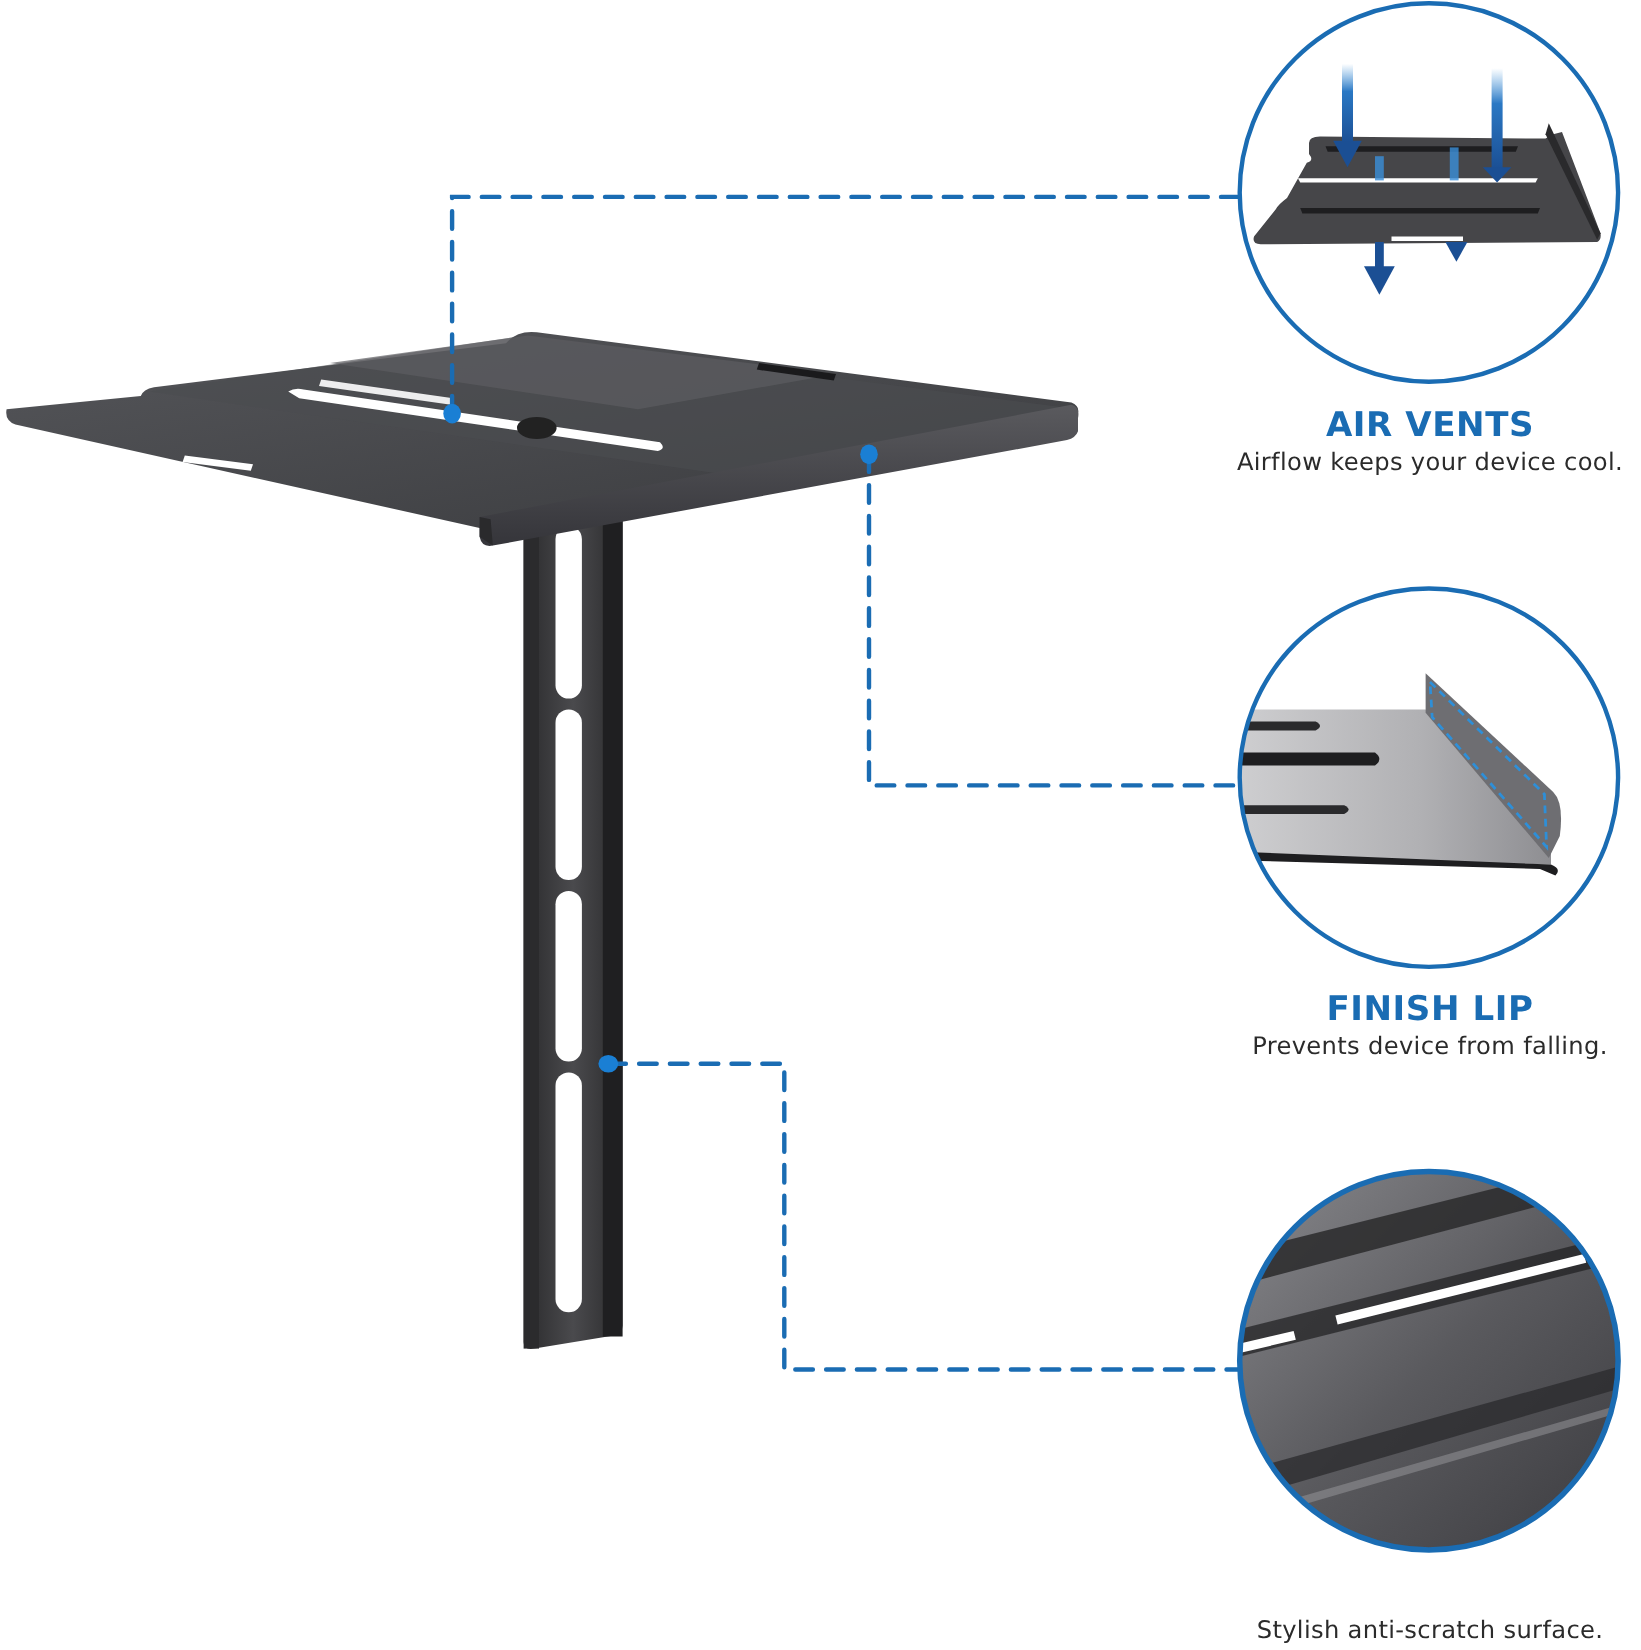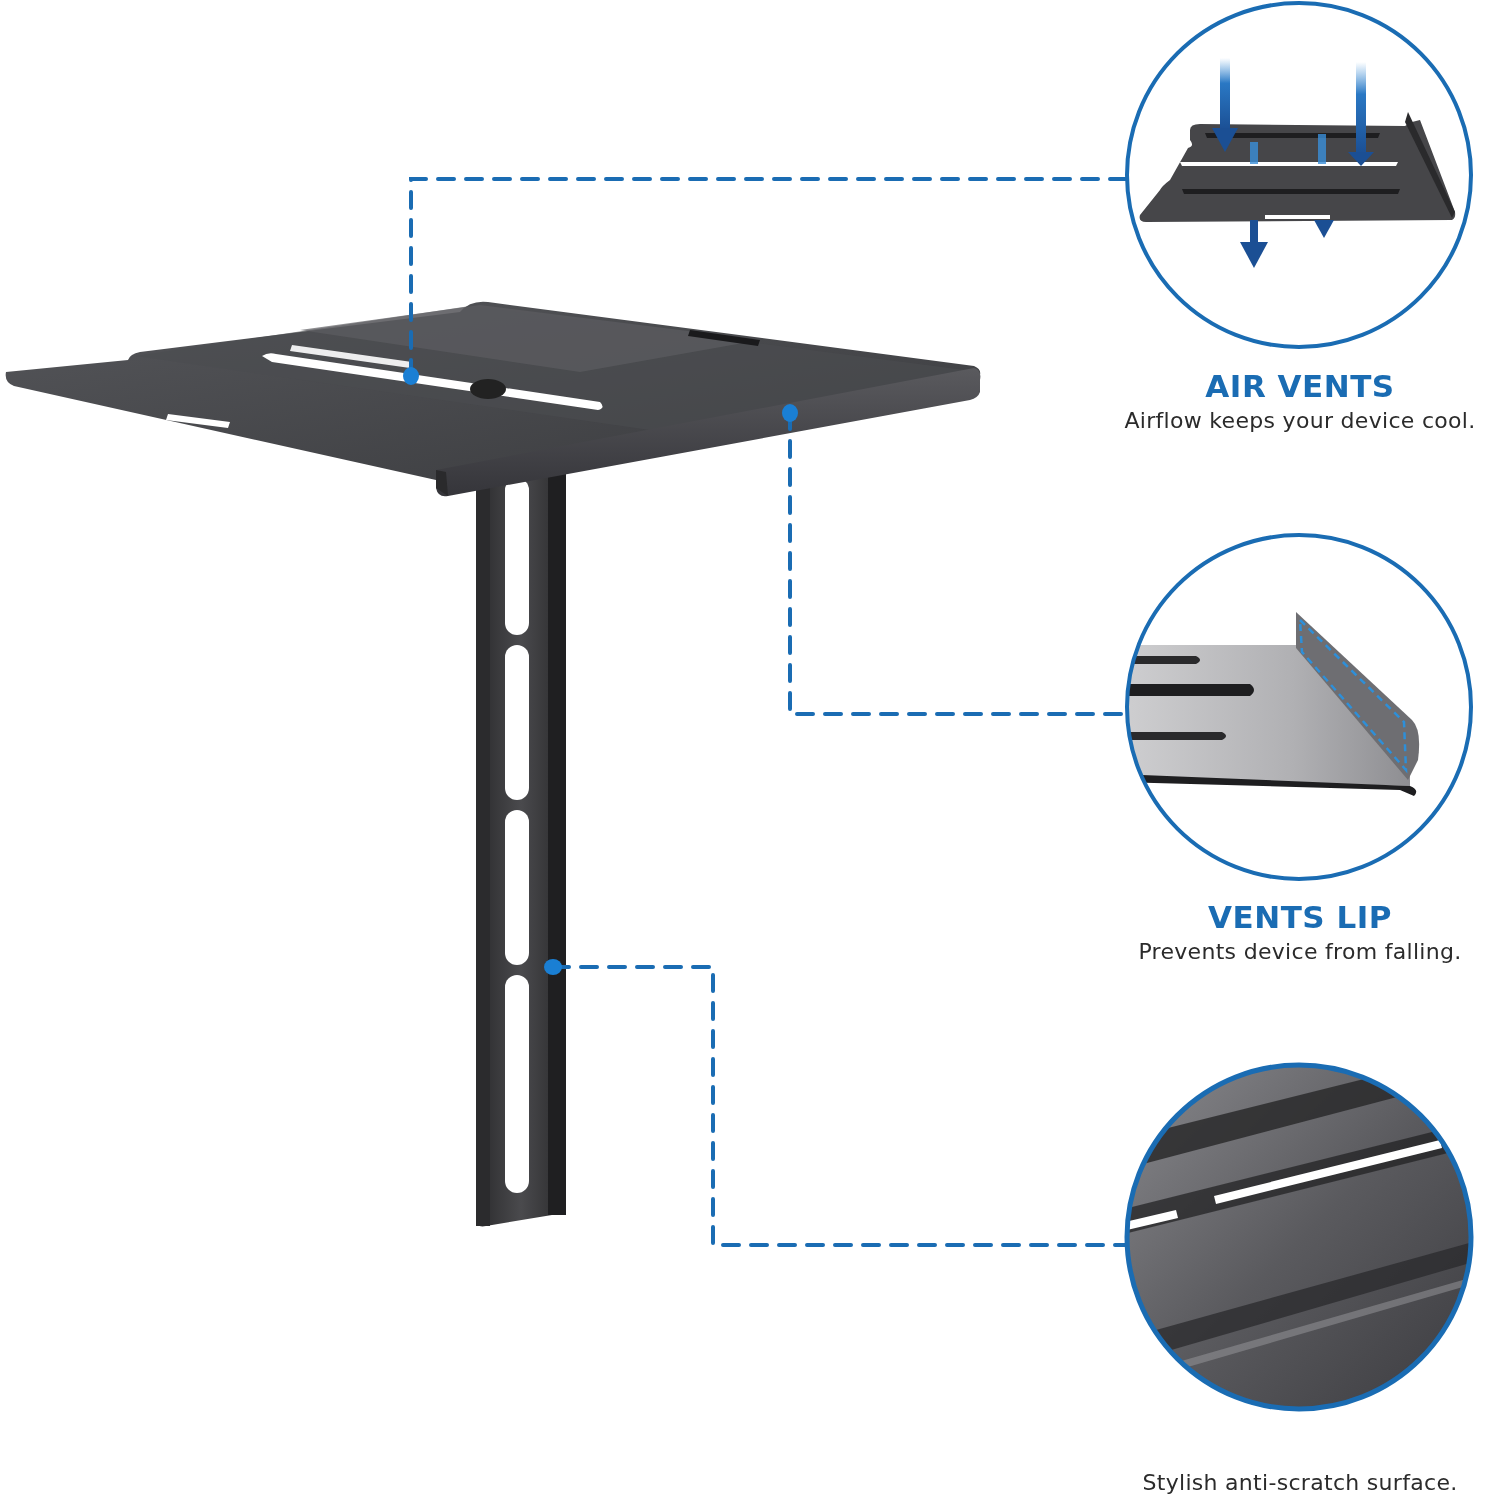--- a/index.html
+++ b/index.html
@@ -142,18 +142,18 @@
       <path d="M1150 1370 L1480 1275 L1480 1282 L1150 1378 Z" fill="#9a9a9e" opacity="0.5"></path>
     </g>
     <circle cx="1299" cy="1237" r="172" fill="none" stroke="#1a6cb3" stroke-width="5"></circle>
   </g>
 </svg>
 
 
 <div class="feature-title" style="left:1110px;top:368px;">AIR VENTS</div>
 <div class="feature-desc" style="left:1090px;top:408px;">Airflow keeps your device cool.</div>
 
-<div class="feature-title" style="left:1110px;top:899px;">VENTS LIP</div>
+<div class="feature-title" style="left:1110px;top:899px;">FINISH LIP</div>
 <div class="feature-desc" style="left:1090px;top:939px;">Prevents device from falling.</div>
 
 <div class="feature-desc" style="left:1090px;top:1470px;">Stylish anti-scratch surface.</div>
 
 </div>
 
 </body></html>

